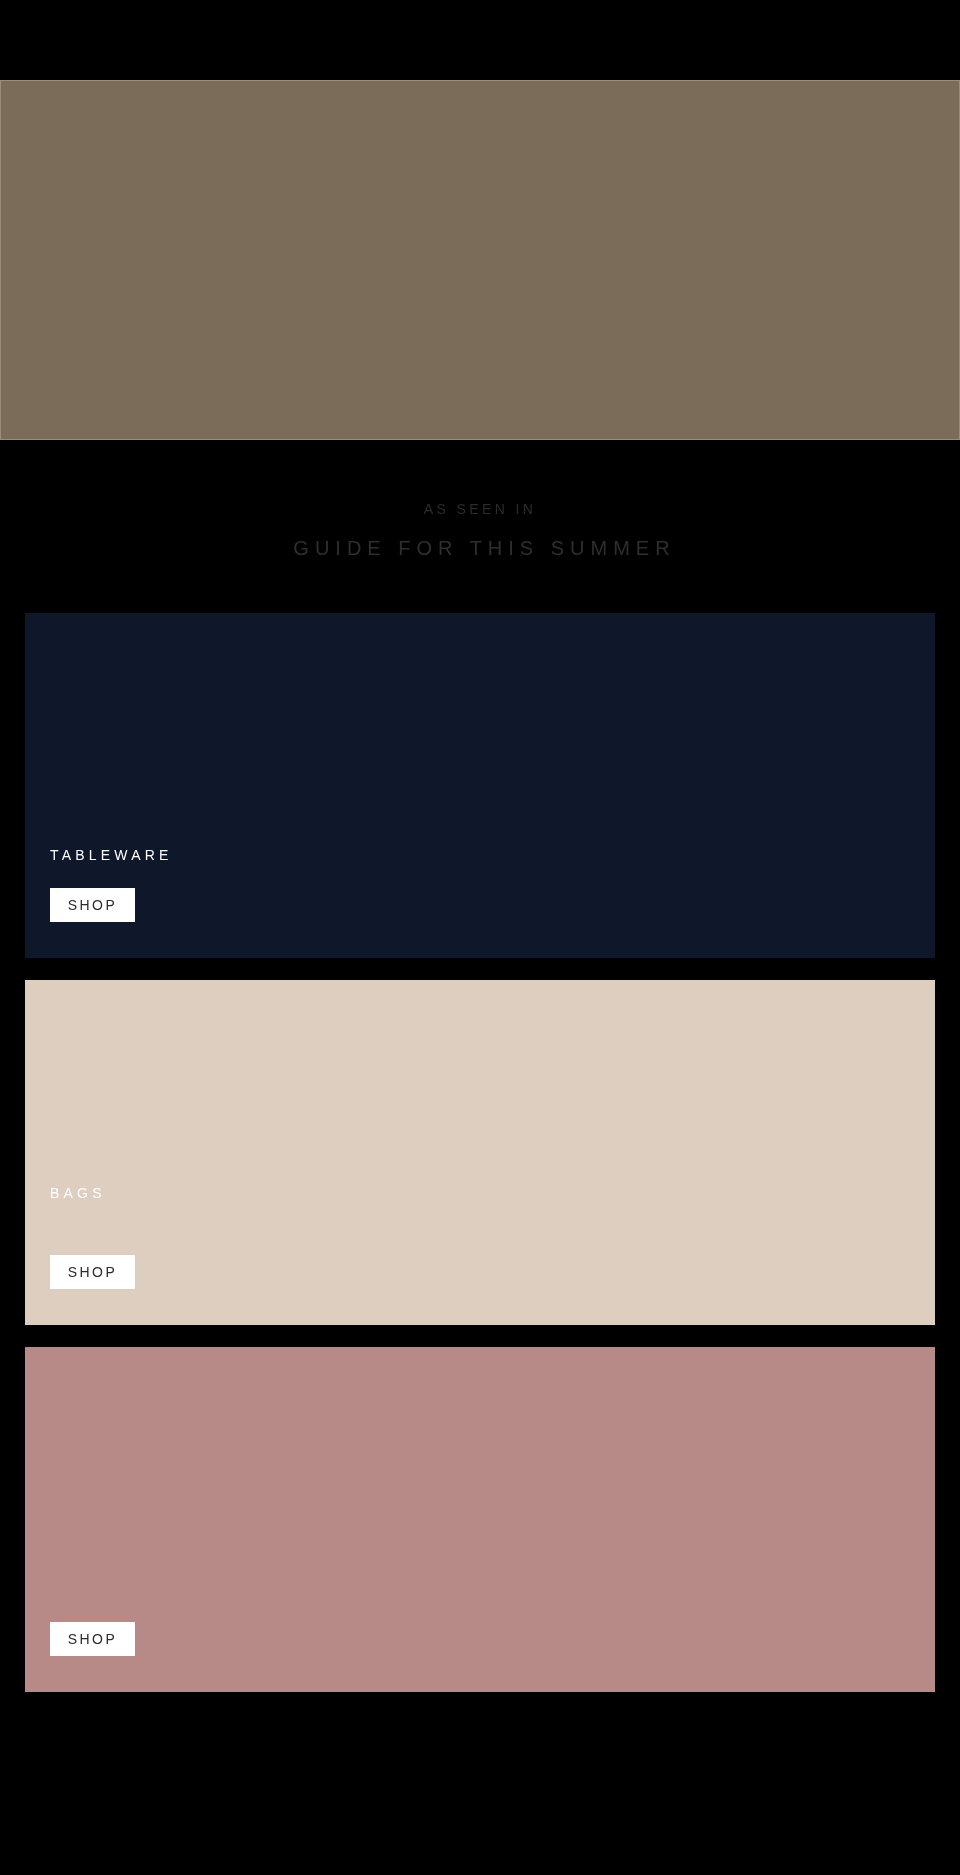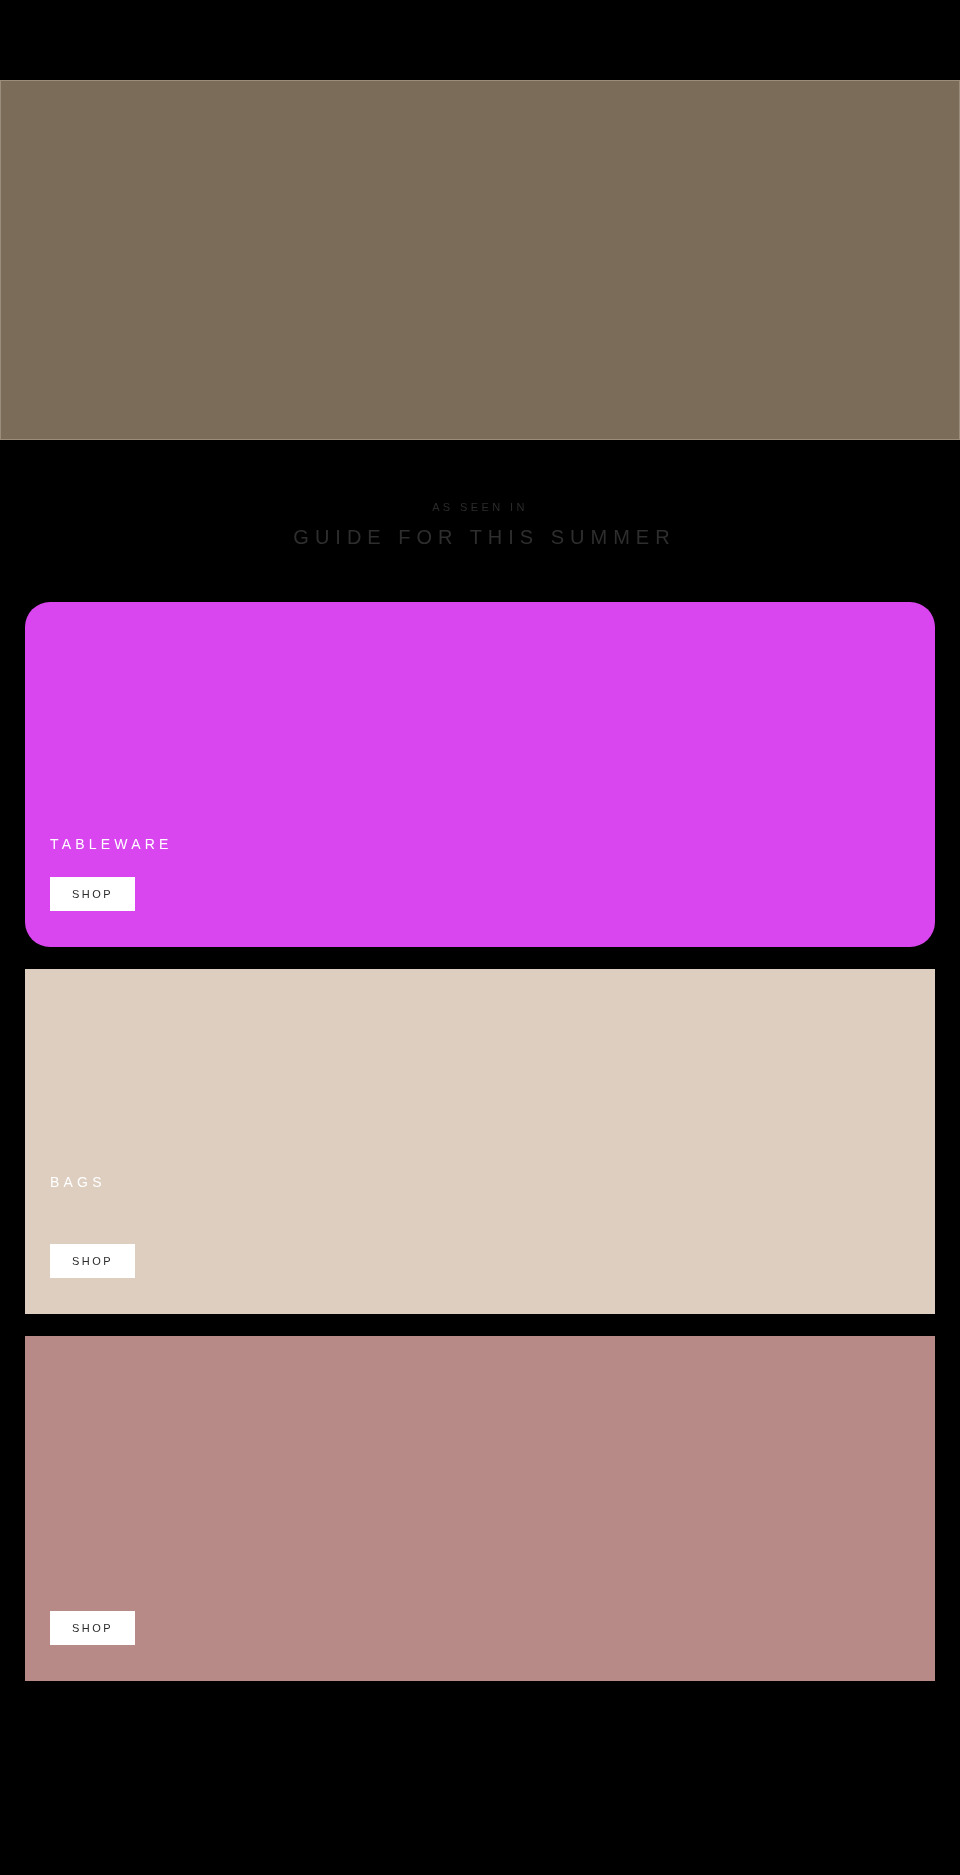--- a/index.html
+++ b/index.html
@@ -56,26 +56,26 @@
   }
 
   
   .headline-block {
     width:100%;
     background:#000000;
     padding:62px 0 52px 0;
     text-align:center;
   }
   .eyebrow {
-    font-size:11px;
+    font-size:14px;
     letter-spacing:3.4px;
     color:#2b2b2b;
     text-transform:uppercase;
     line-height:1;
-    margin-bottom:12px;
+    margin-bottom:20px;
     font-weight:400;
   }
   .headline {
     font-size:20px;
     letter-spacing:6px;
     color:#2e2e2e;
     text-transform:uppercase;
     line-height:1.25;
     font-weight:400;
   }
@@ -108,21 +108,21 @@
     font-weight:400;
   }
   .shop-btn {
     display:inline-flex;
     align-items:center;
     justify-content:center;
     width:85px;
     height:34px;
     background:#ffffff;
     color:#2b2b2b;
-    font-size:11px;
+    font-size:14px;
     letter-spacing:2.4px;
     text-transform:uppercase;
     border:none;
     cursor:pointer;
     font-family:"Liberation Sans", sans-serif;
     font-weight:400;
   }
 </style>
 </head>
 <body style="background: rgb(0, 0, 0);">
@@ -135,21 +135,21 @@
   <div class="hero-edge-r" style="background: rgb(154, 141, 123);"></div>
 </div>
 
 <div class="headline-block">
   <div class="eyebrow" style="color: rgb(43, 43, 43);">AS SEEN IN</div>
   <div class="headline" style="color: rgb(46, 46, 46); padding-left: 9px;">GUIDE FOR THIS SUMMER</div>
 </div>
 
 <div class="cards">
 
-  <div class="card" style="background: #d946ef; border-radius: 25px;">
+  <div class="card" style="background: #0f172a;">
     <div class="card-label">TABLEWARE</div>
     <button class="shop-btn">SHOP</button>
   </div>
 
   <div class="card" style="background: rgb(221, 206, 192); gap: 29px;">
     <div class="card-label">BAGS</div>
     <button class="shop-btn">SHOP</button>
   </div>
 
   <div class="card" style="background: rgb(183, 138, 135);">

